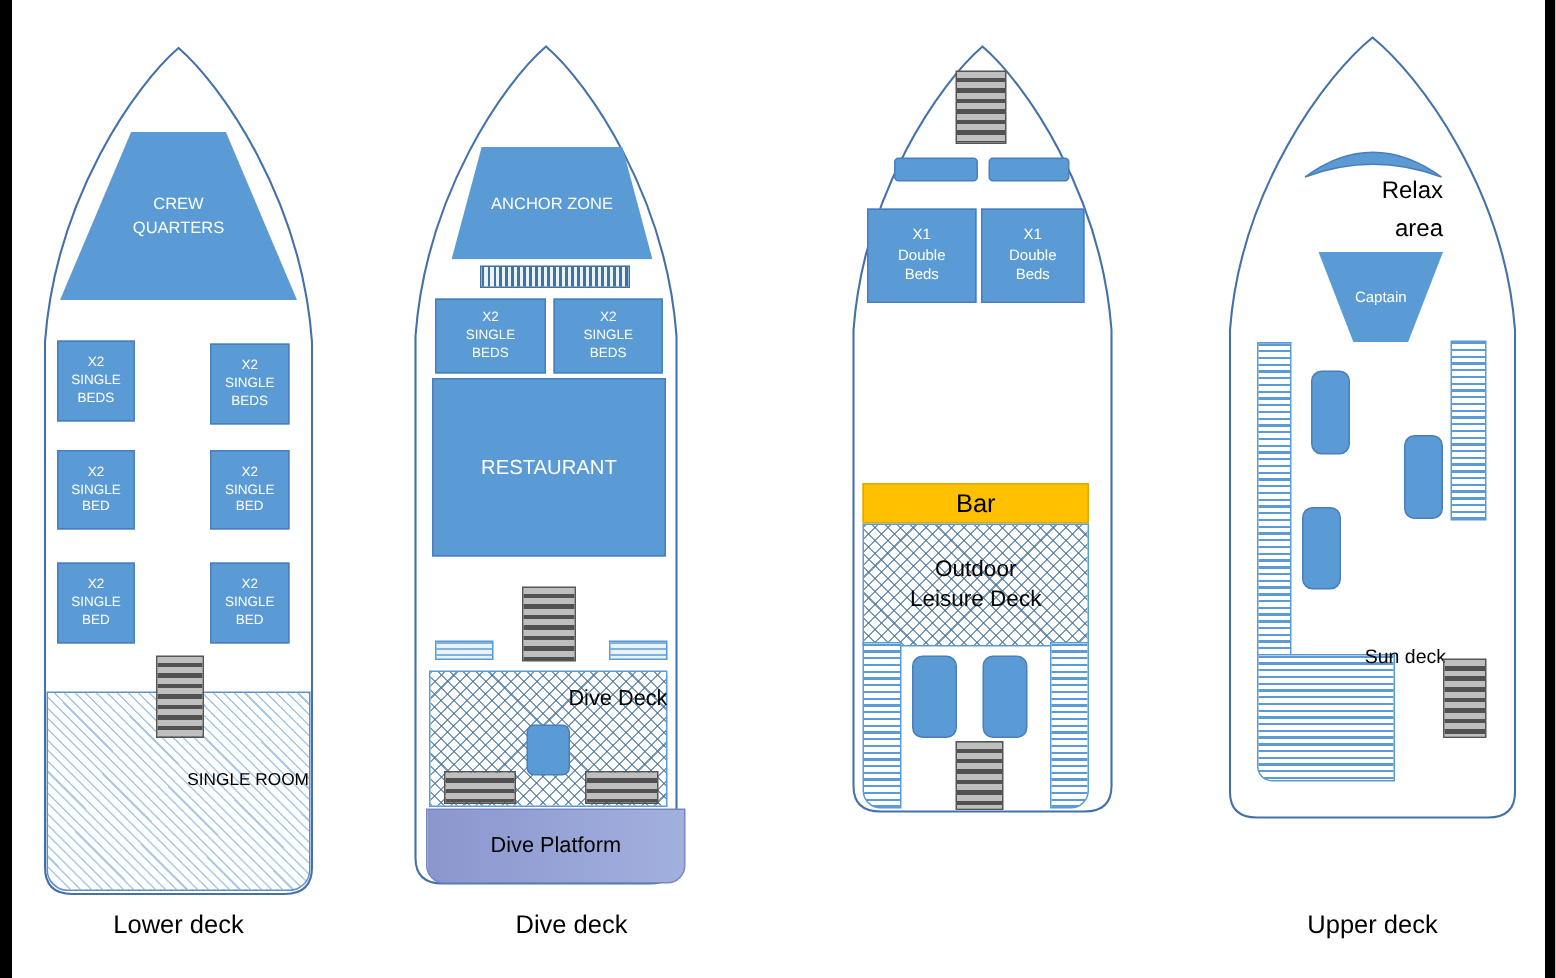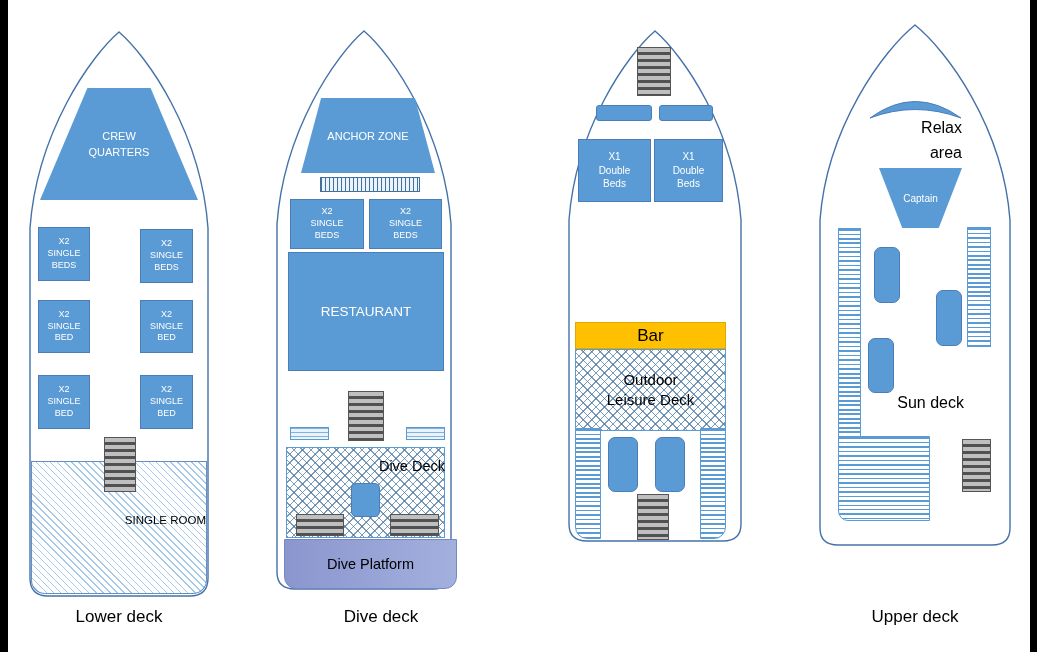--- a/index.html
+++ b/index.html
@@ -144,17 +144,17 @@
     </svg>
     <div class="overtext pre" style="left:54px;top:94px;width:92px;font-size:16px;line-height:1.55">Relax
 area</div>
     <div class="room trap-captain" style="left:63px;top:146px;width:83px;height:60px">Captain</div>
     <div class="ladder" style="left:22px;top:206px;width:23px;height:210px"></div>
     <div class="ladder" style="left:151px;top:205px;width:24px;height:120px"></div>
     <div class="ladder" style="left:22px;top:414px;width:92px;height:85px;border-radius:0 0 0 10px"></div>
     <div class="lounger" style="left:58px;top:225px;width:26px;height:56px"></div>
     <div class="lounger" style="left:120px;top:268px;width:26px;height:56px"></div>
     <div class="lounger" style="left:52px;top:316px;width:26px;height:55px"></div>
-    <div class="overtext" style="left:52px;top:372px;width:96px;font-size:16px">Sun deck</div>
+    <div class="overtext" style="left:52px;top:408px;width:96px;font-size:13px">Sun deck</div>
     <div class="stairs" style="left:146px;top:417px;width:29px;height:53px"></div>
   </div>
   <div class="deck-label" style="left:816px;top:607px;width:198px">Upper deck</div>
 </div>
 
 </body></html>

